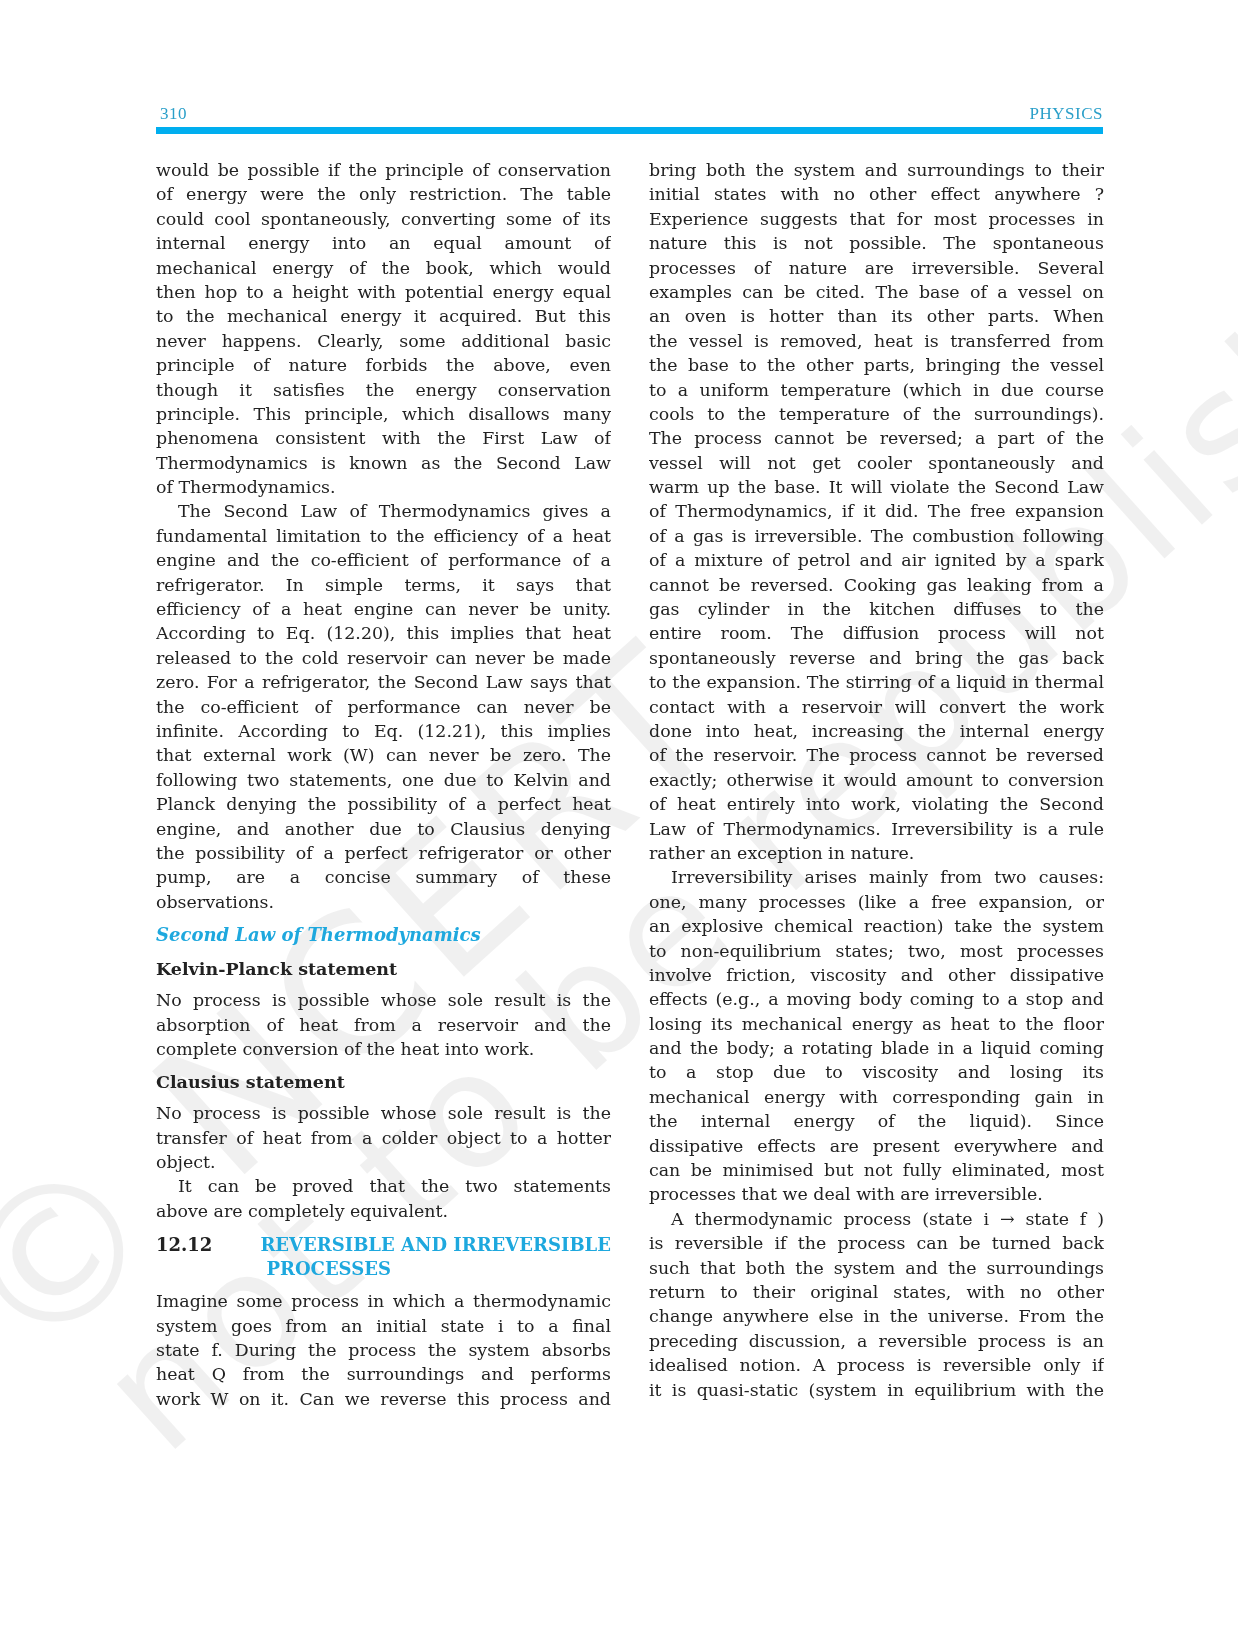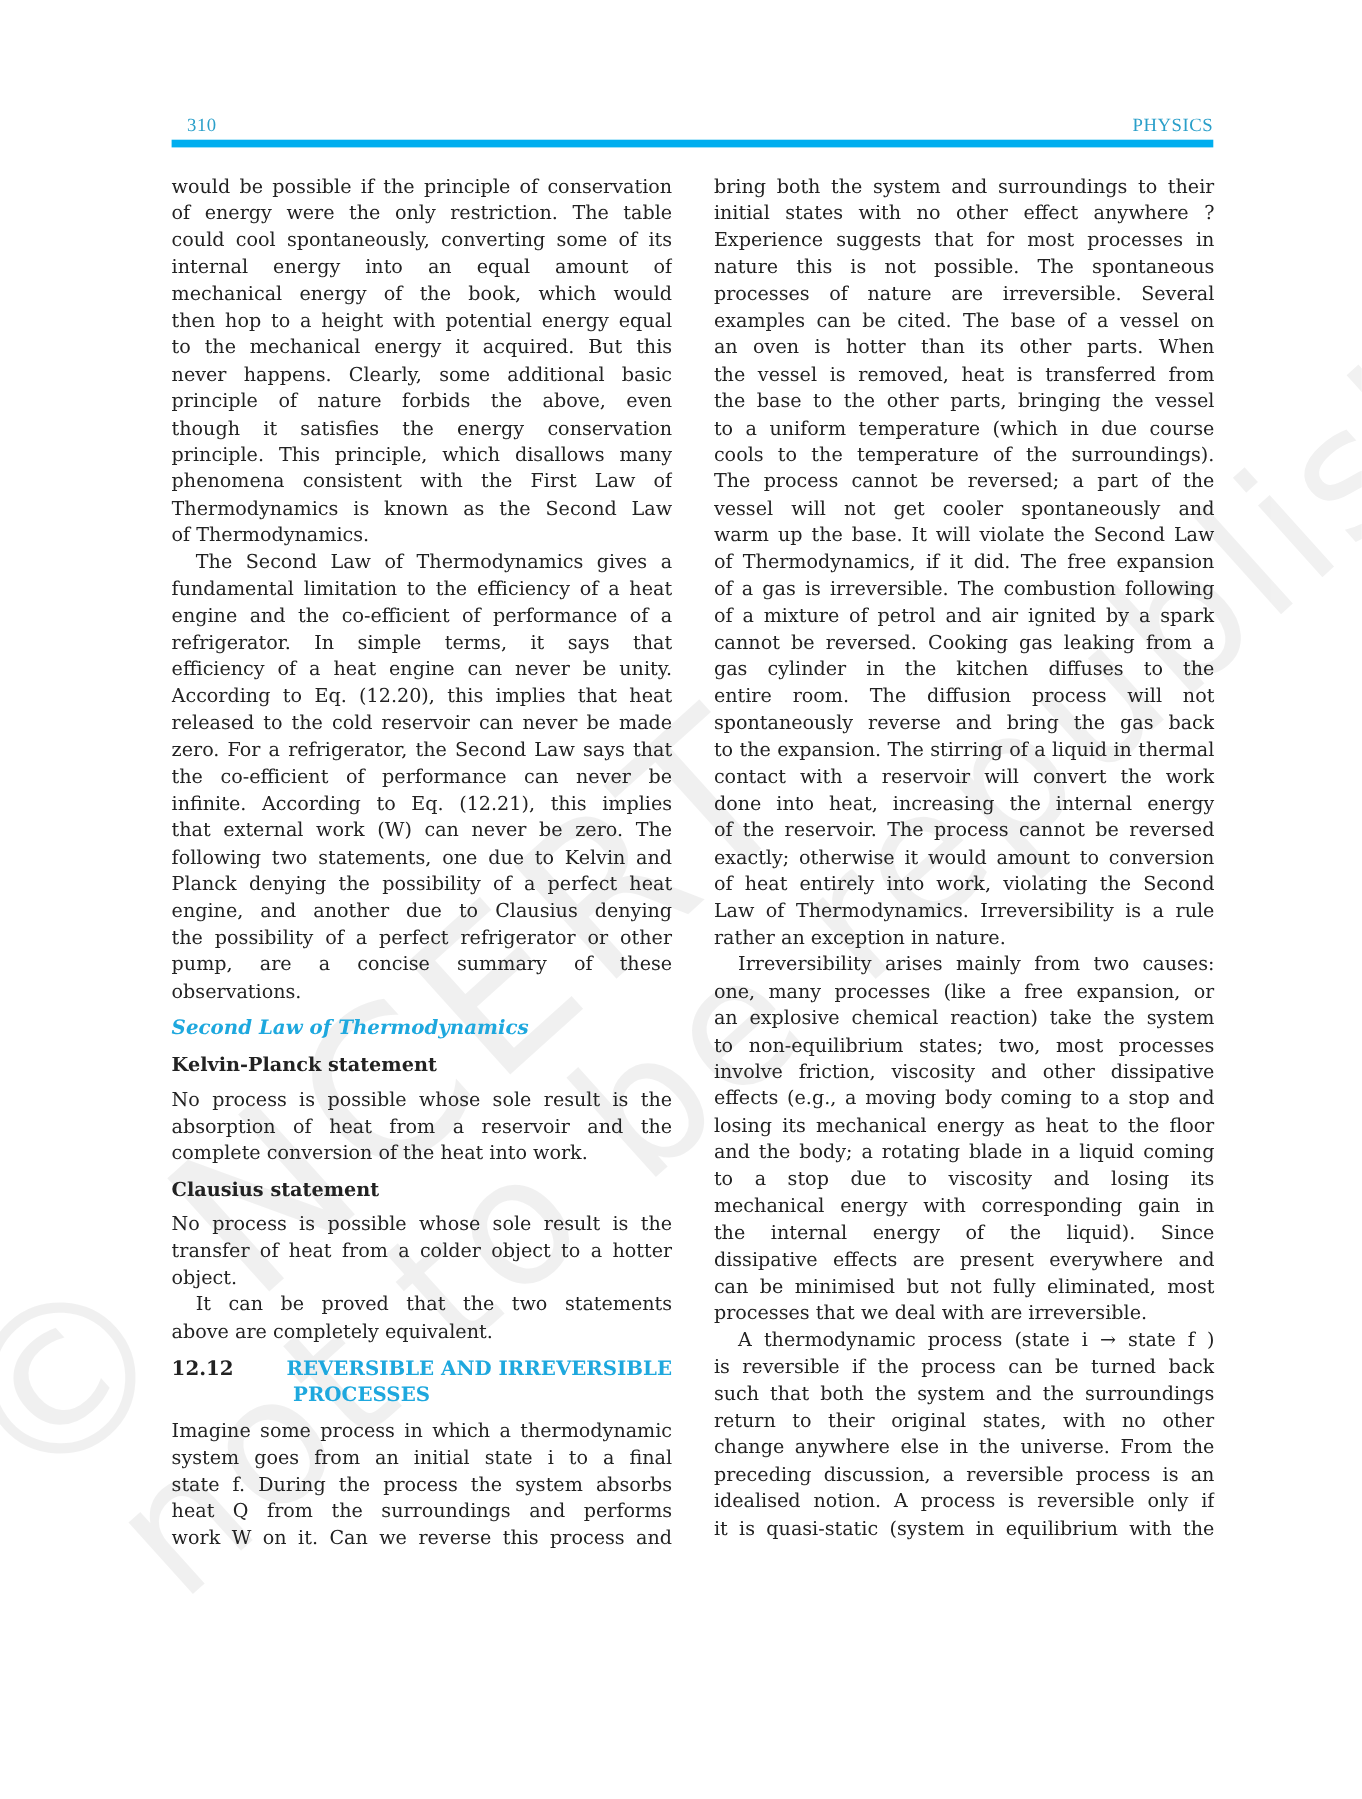--- a/index.html
+++ b/index.html
@@ -1,18 +1,18 @@
 <!DOCTYPE html>
 <html><head>
 <meta charset="utf-8">
 <style>
   html, body { margin: 0; padding: 0; background: #ffffff; }
   body { width: 1238px; height: 1635px; position: relative; overflow: hidden; font-family: "DejaVu Serif", "Liberation Serif", serif; color: #222; }
   .page-header { position: absolute; left: 156px; top: 104px; width: 947px; height: 22px; }
-  .page-number { position: absolute; left: 14px; top: 0; font-family: "Liberation Serif", serif; font-size: 17px; color: #2a9fc9; letter-spacing: 0.5px; }
+  .page-number { position: absolute; left: 4px; top: 0; font-family: "Liberation Serif", serif; font-size: 17px; color: #2a9fc9; letter-spacing: 0.5px; }
   .running-title { position: absolute; right: 0; top: 0; font-family: "Liberation Serif", serif; font-size: 17px; color: #2a9fc9; letter-spacing: 0.5px; text-align: center; }
   .header-rule { position: absolute; left: 156px; top: 127px; width: 947px; height: 7px; background: #00aeef; }
   .column { position: absolute; top: 158px; width: 455px; font-size: 17.4px; line-height: 24.4px; }
   .col-left { left: 156px; }
   .col-right { left: 649px; }
   .line { display: block; height: 24.4px; white-space: nowrap; text-align: justify; text-align-last: justify; overflow: hidden; }
   .line.last { text-align-last: left; }
   .line.indent { padding-left: 22px; }
   .spacer-sm { height: 8px; }
   .subhead-italic { display: block; font-family: "DejaVu Serif", serif; font-style: italic; font-weight: bold; color: #1ea8de; font-size: 18px; line-height: 26px; margin-top: 8px; margin-bottom: 8px; }

